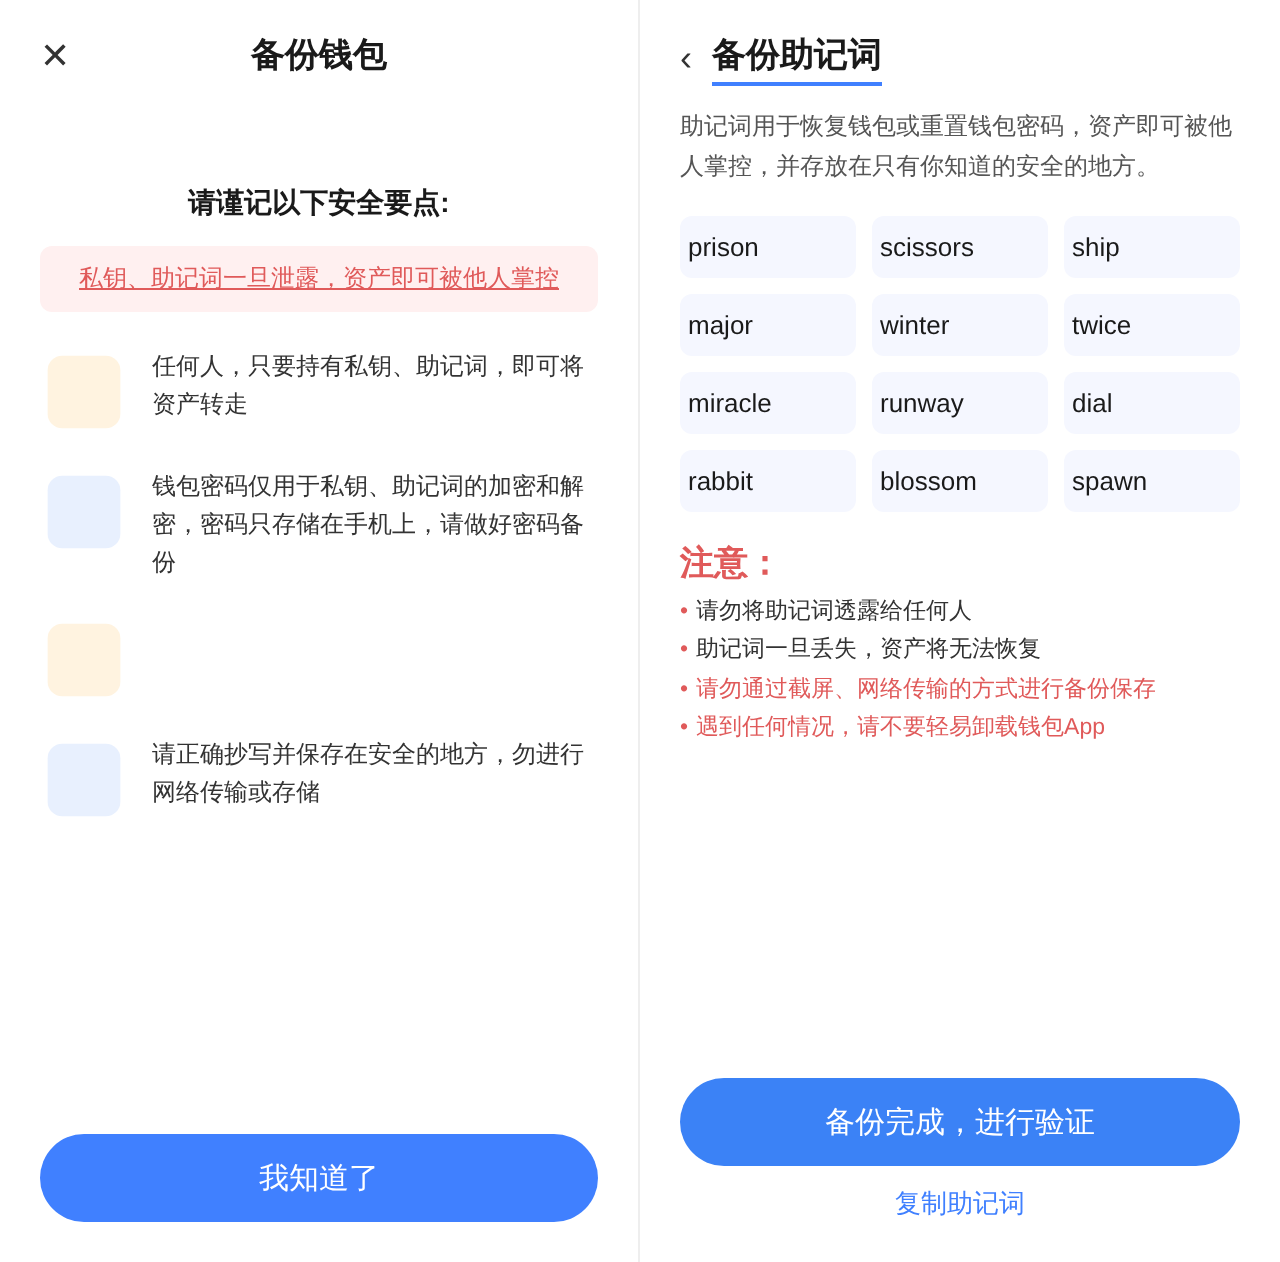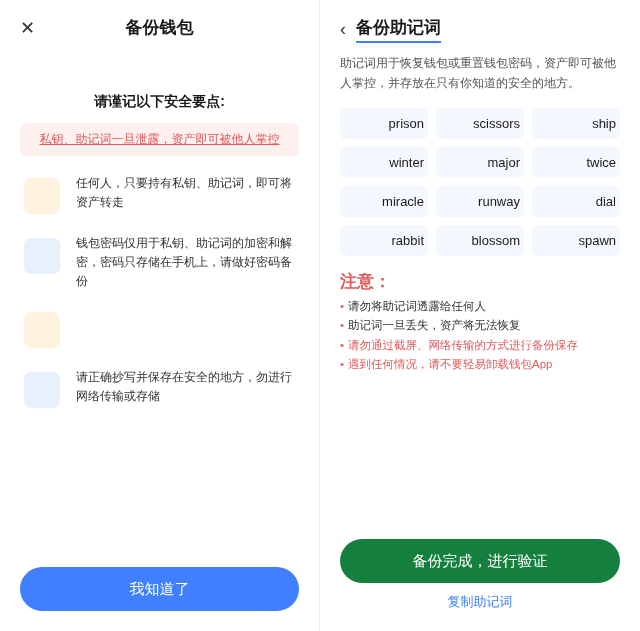--- a/index.html
+++ b/index.html
@@ -166,21 +166,21 @@
       display: grid;
       grid-template-columns: repeat(3, 1fr);
       gap: 8px;
       margin-bottom: 14px;
     }
 
     .mnemonic-word {
       background: #f5f7ff;
       border-radius: 6px;
       padding: 8px 4px;
-      text-align: right;
+      text-align: left;
       font-size: 13px;
       color: #1a1a1a;
       font-weight: 400;
     }
 
     .notice-section {
       margin-bottom: 14px;
     }
 
     .notice-title {
@@ -212,21 +212,21 @@
       margin-top: auto;
       display: flex;
       flex-direction: column;
       align-items: center;
       gap: 10px;
     }
 
     .verify-btn {
       width: 100%;
       height: 44px;
-      background: #15803d;
+      background: #3b82f6;
       border: none;
       border-radius: 22px;
       color: #fff;
       font-size: 15px;
       font-weight: 500;
       cursor: pointer;
     }
 
     .copy-link {
       font-size: 13px;
@@ -302,22 +302,22 @@
     <span class="right-back-icon">‹</span>
     <span class="right-title">备份助记词</span>
   </div>
 
   <div class="right-desc">助记词用于恢复钱包或重置钱包密码，资产即可被他人掌控，并存放在只有你知道的安全的地方。</div>
 
   <div class="mnemonic-grid">
   <div class="mnemonic-word">prison</div>
       <div class="mnemonic-word">scissors</div>
       <div class="mnemonic-word">ship</div>
+      <div class="mnemonic-word">major</div>
       <div class="mnemonic-word">winter</div>
-      <div class="mnemonic-word">major</div>
       <div class="mnemonic-word">twice</div>
       <div class="mnemonic-word">miracle</div>
       <div class="mnemonic-word">runway</div>
       <div class="mnemonic-word">dial</div>
       <div class="mnemonic-word">rabbit</div>
       <div class="mnemonic-word">blossom</div>
       <div class="mnemonic-word">spawn</div>
     </div>
 
   <div class="notice-section">

